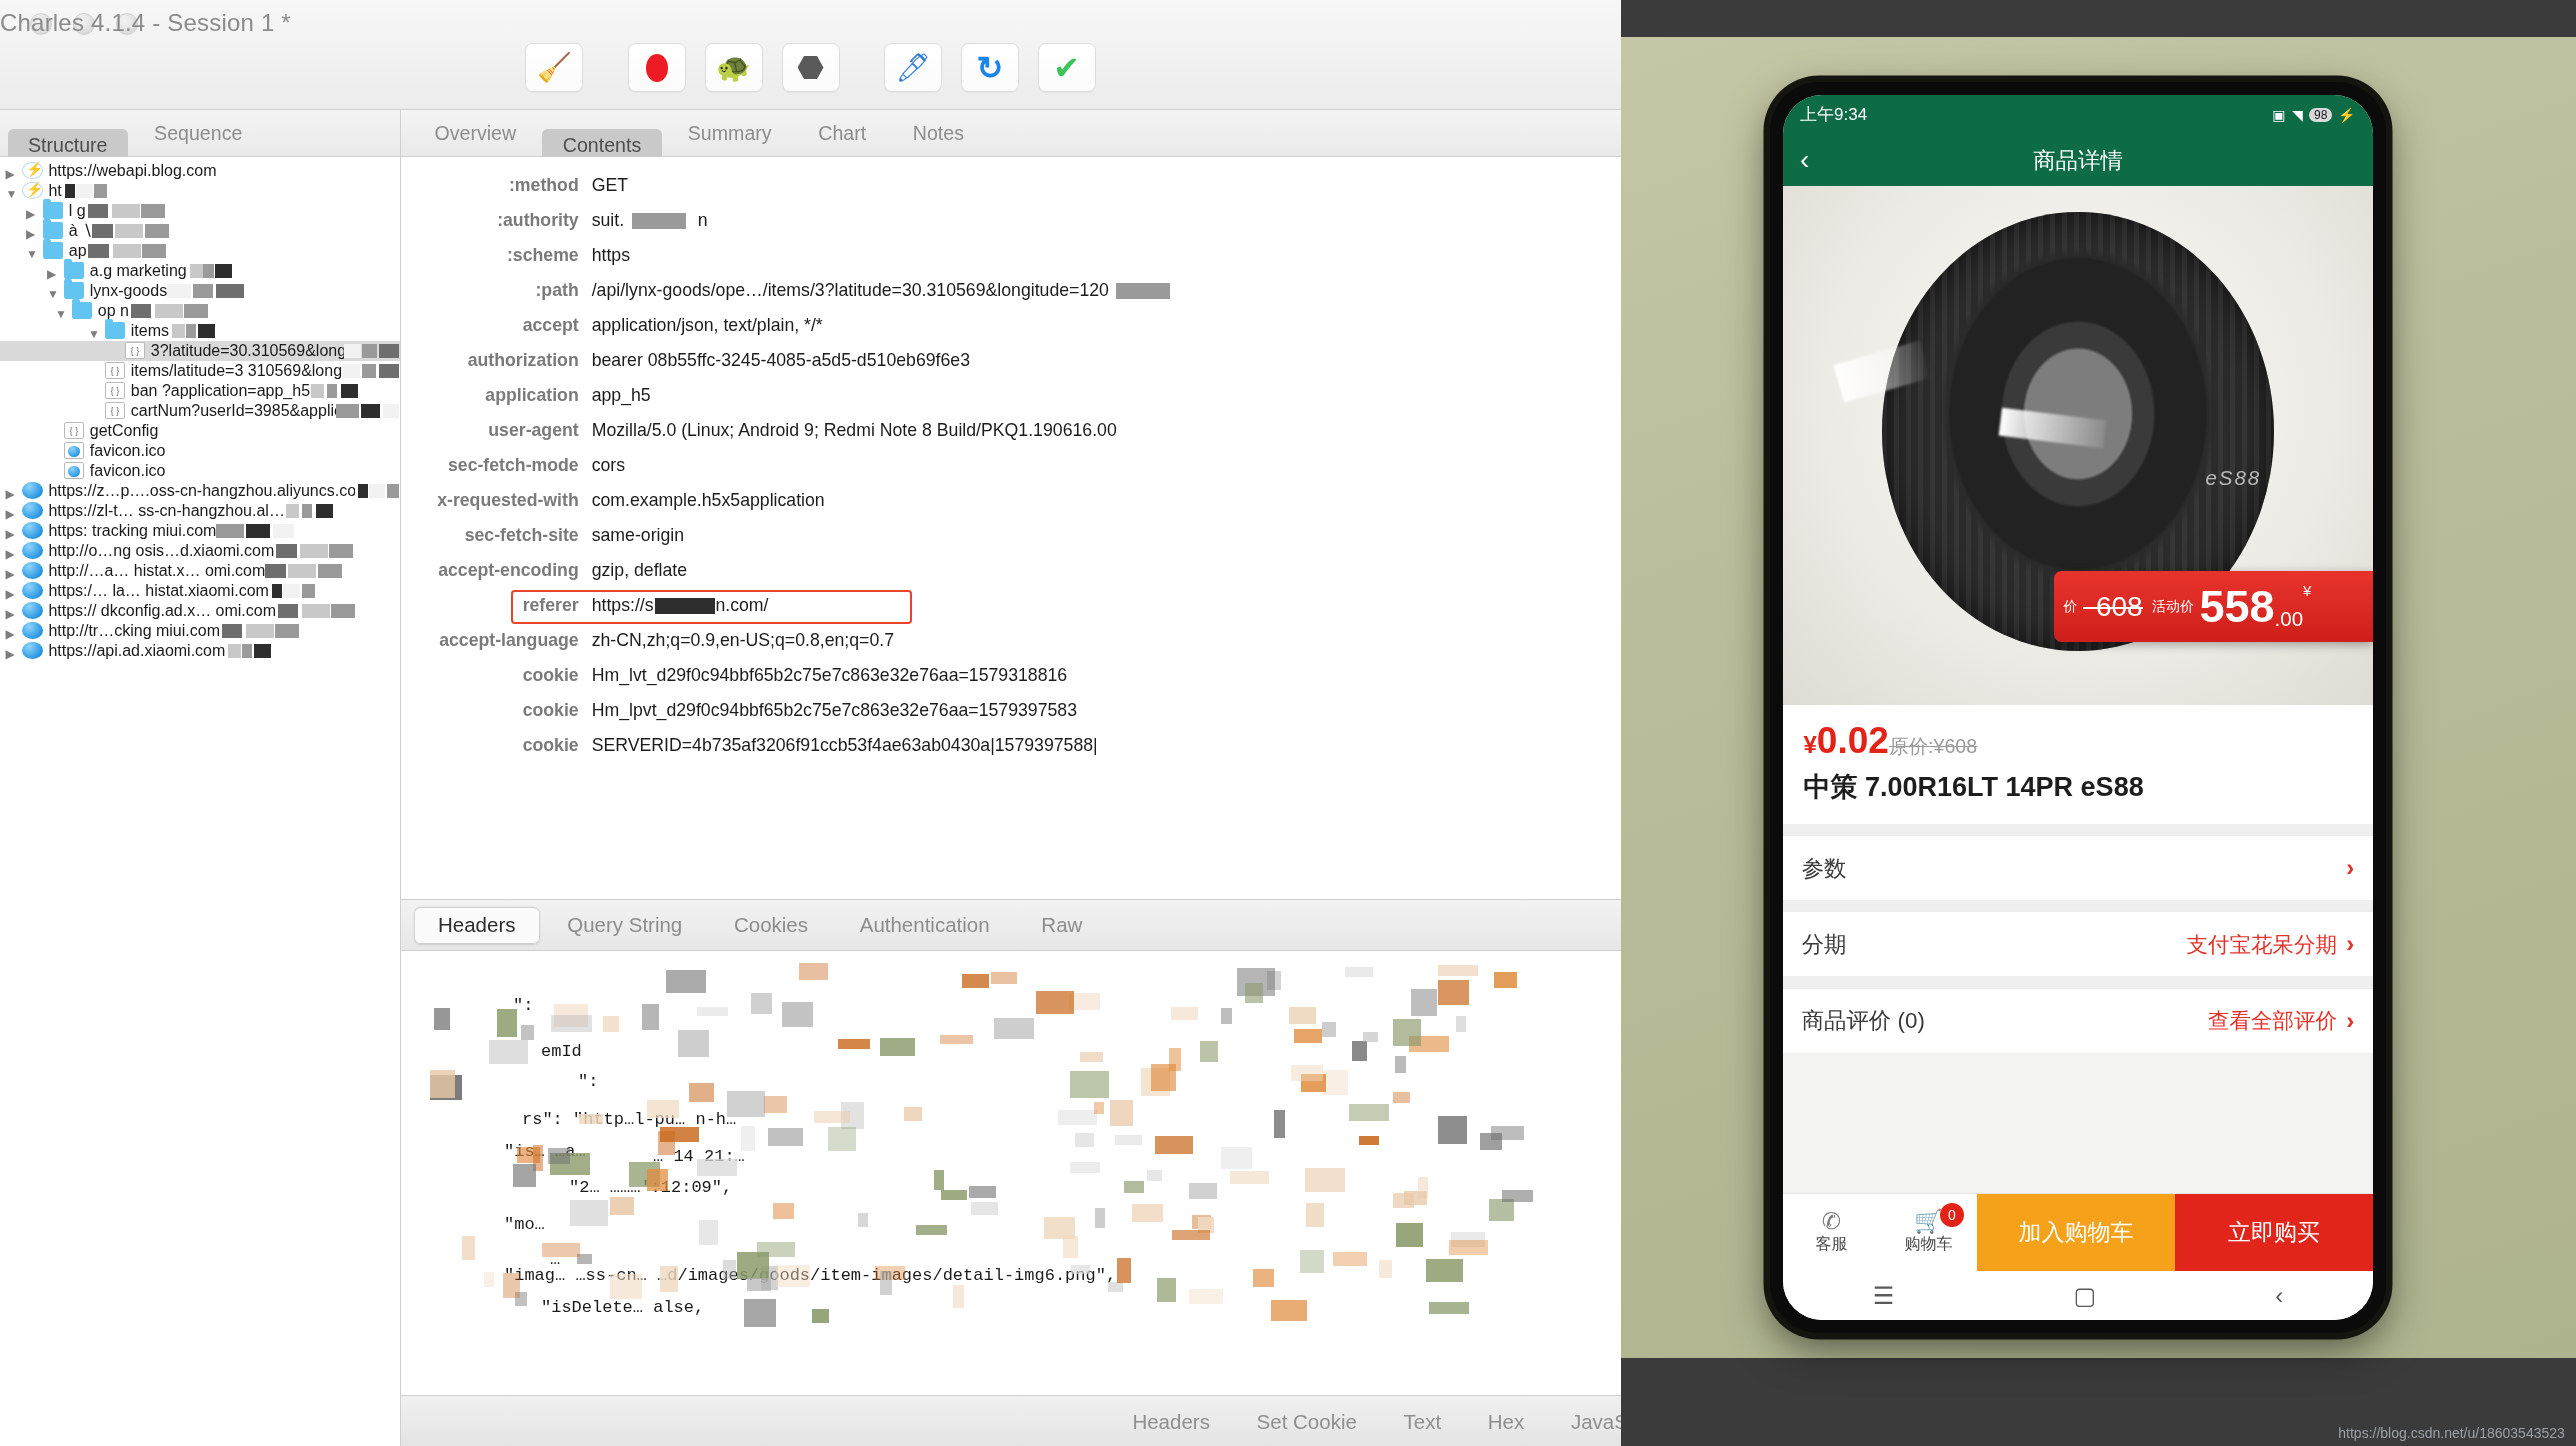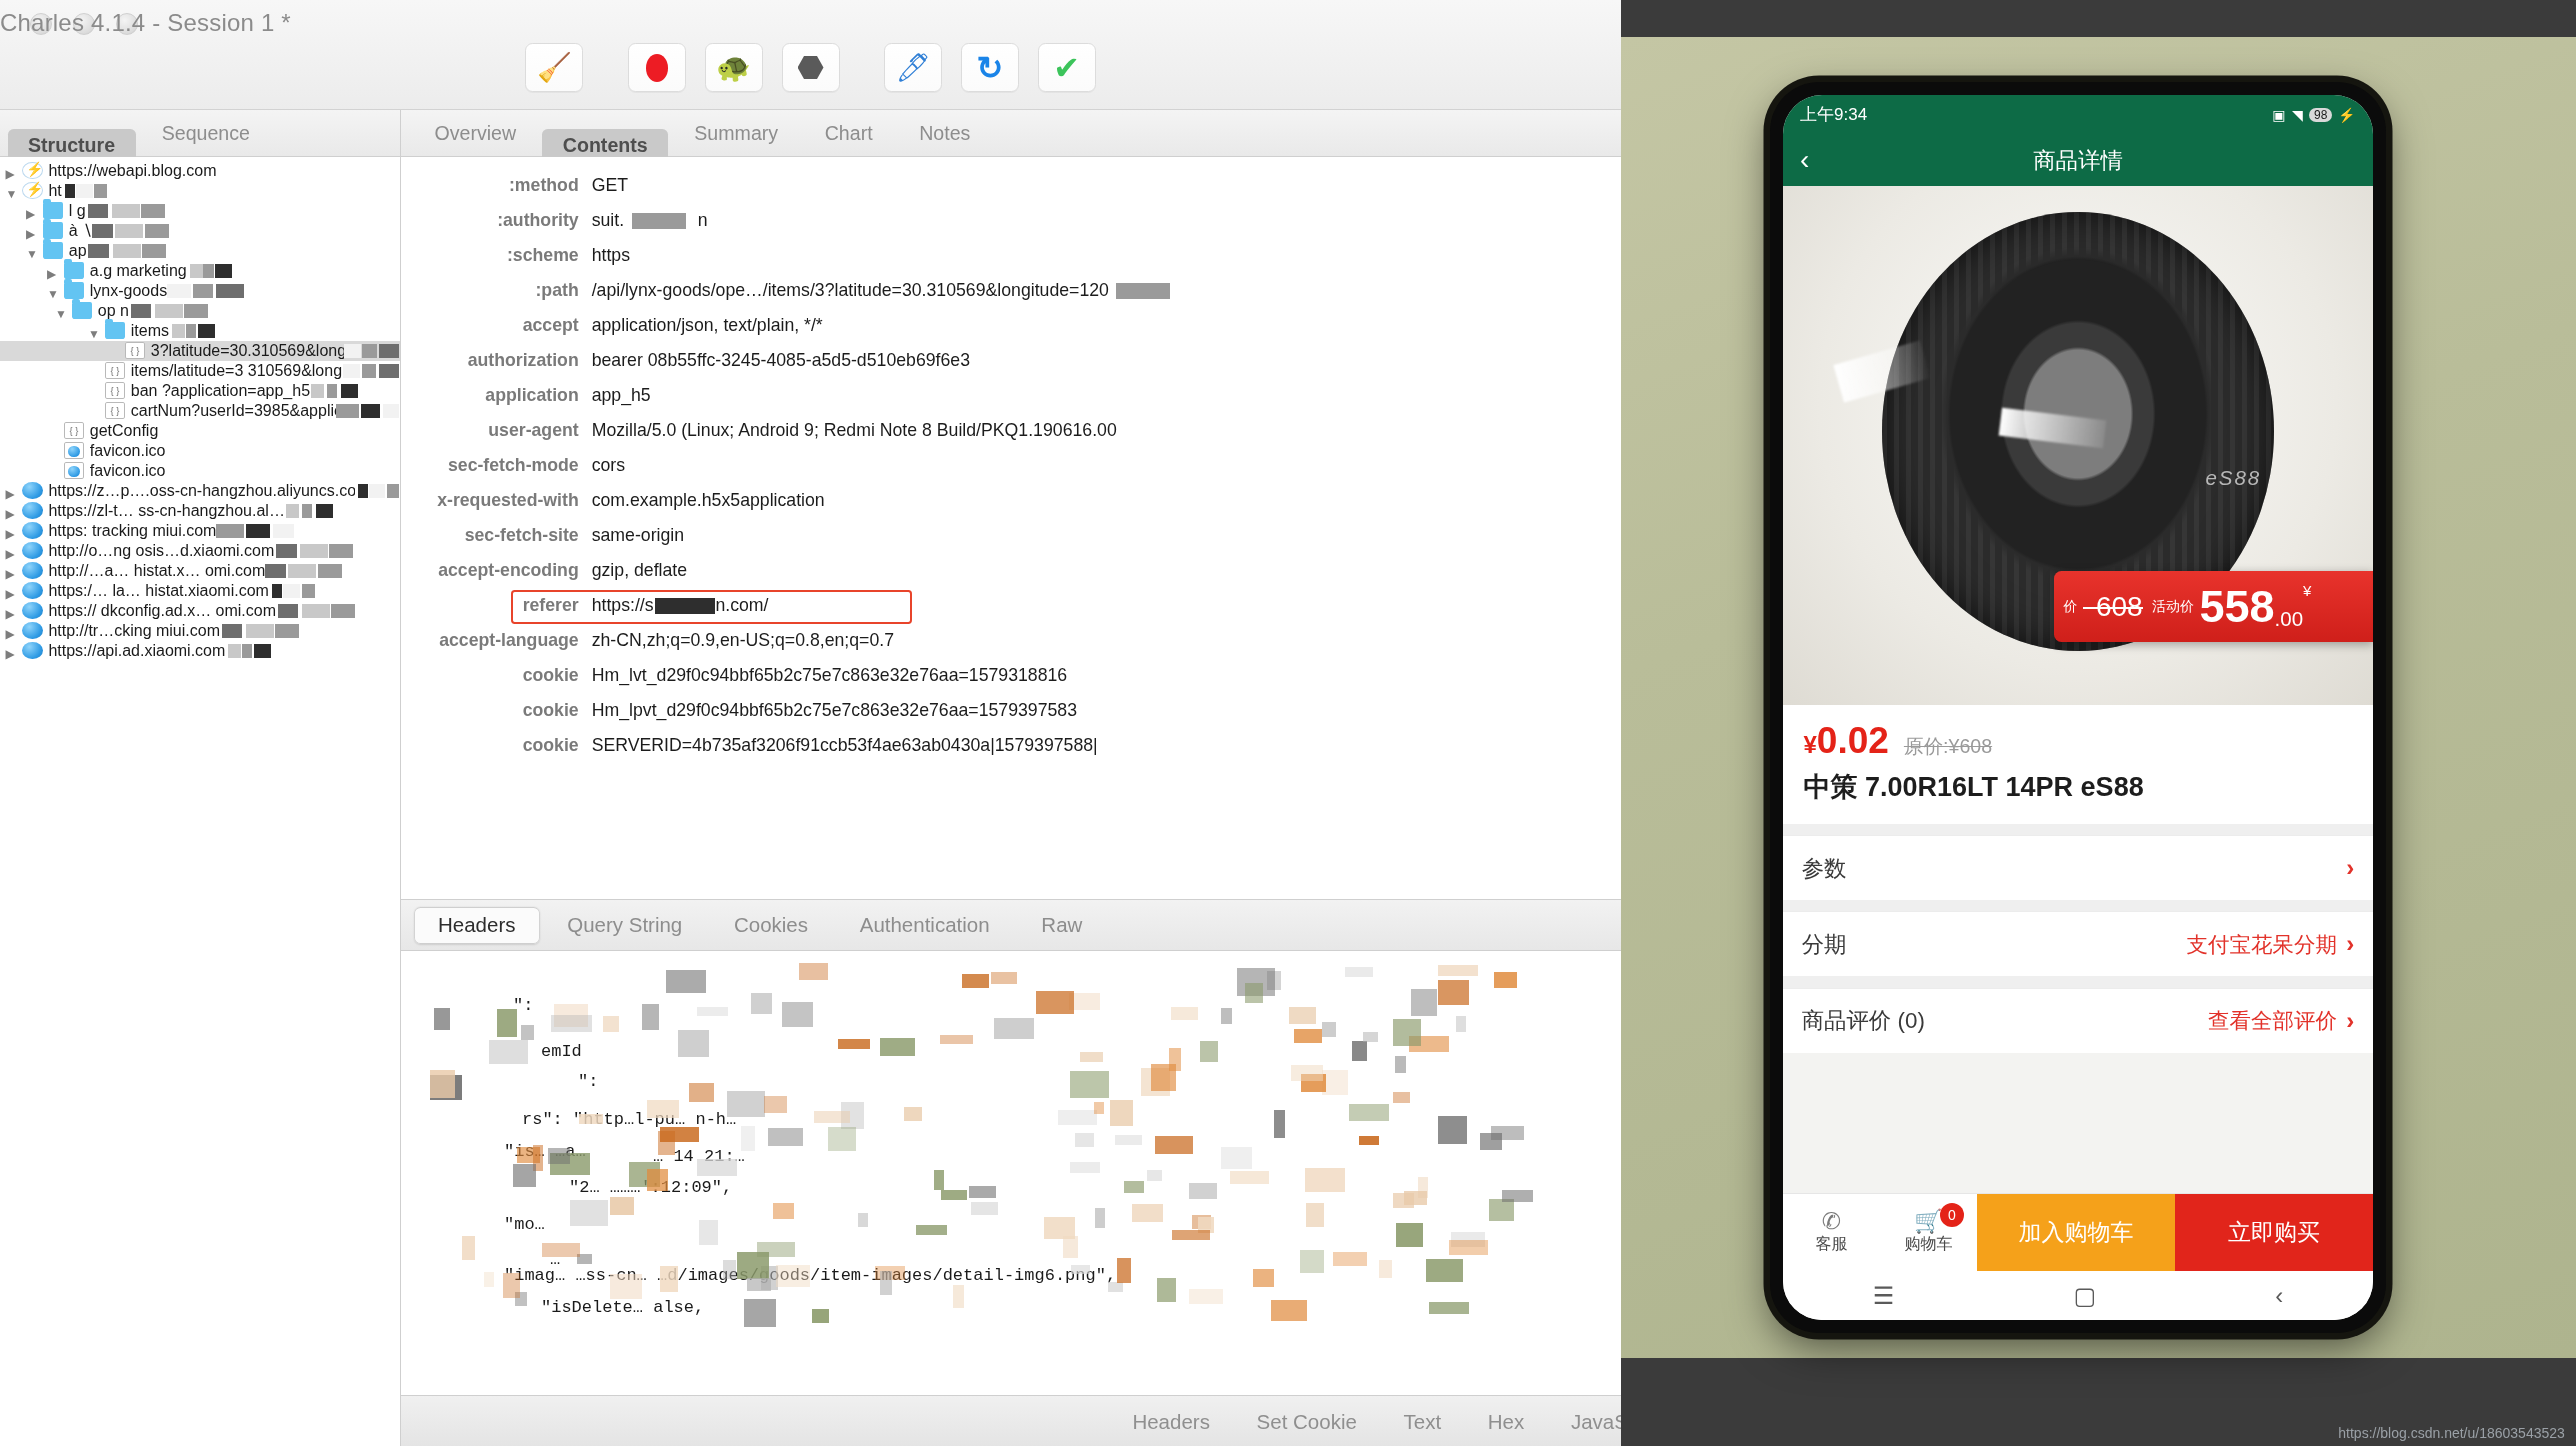--- a/index.html
+++ b/index.html
@@ -56,21 +56,21 @@
     height: 47px; display: flex; align-items: stretch;
     background: linear-gradient(#f4f4f4,#e9e9e9);
     border-bottom: 0.9px solid #cfcfcf; flex: 0 0 auto;
   }
   .tabgroup { display: flex; align-items: center; padding: 0 7.5px; gap: 5.6px; }
   .tabgroup.left { width: 401px; border-right: 0.9px solid #cfcfcf; }
   .tab {
     font-size: 19.6px; color: #8d8d8d; padding: 4.7px 20.5px; border-radius: 5.6px;
     white-space: nowrap;
   }
-  .tab.sel { background: #c9c9c9; color: #4e4e4e; font-weight: 700; margin-top: 25px; }
+  .tab.sel { background: #c9c9c9; color: #4e4e4e; font-weight: 400; margin-top: 25px; }
 
   
   .body { flex: 1 1 auto; display: flex; min-height: 0; }
 
   
   .tree {
     width: 401px; flex: 0 0 401px; background: #ffffff;
     border-right: 0.9px solid #cfcfcf; overflow: hidden; padding-top: 3.7px;
     position: relative;
   }
@@ -196,21 +196,21 @@
     display: flex; align-items: center; color: #fff;
     border-radius: 7.5px 0 0 7.5px;
     box-shadow: 0 2.8px 9.3px rgba(0,0,0,.3);
   }
   .tag-old { font-size: 28px; padding-left: 13px; position: relative; }
   .tag-old .strike { position: absolute; left: 0; right: 0; top: 52%; height: 1.9px; background:#fff; }
   .tag-lbl { font-size: 14px; line-height: 1.05; margin: 0 5.6px 0 9.3px; text-align: center; }
   .tag-new { font-size: 45px; font-weight: bold; }
   .tag-cents { font-size: 20.5px; align-self: flex-end; padding-bottom: 11.2px; }
   .tag-yen { font-size: 15px; align-self: flex-start; padding-top: 11.2px; }
-  .pricerow { padding: 15px 20.5px 3.7px; display: flex; align-items: baseline; gap: 15px; background:#fff; }
+  .pricerow { padding: 15px 20.5px 3.7px; display: flex; align-items: baseline; background:#fff; }
   .pnow { color: #e42318; font-size: 37px; font-weight: bold; }
   .pnow .yen { font-size: 24px; }
   .pold { color: #9a9a9a; font-size: 19.6px; text-decoration: line-through; }
   .ptitle { padding: 3.7px 20.5px 18.7px; font-size: 27px; color: #1d1d1d; font-weight: 600; background:#fff; }
   .rowitem { height: 65px; display: flex; align-items: center; justify-content: space-between;
              padding: 0 18.7px; background: #fff; border-top: 0.9px solid #ececec;
              font-size: 22.4px; color: #3a3a3a; }
   .rowitem .right { display: flex; align-items: center; gap: 9.3px; color: #e2322a; font-size: 21.5px; }
   .chev { color: #e2322a; font-size: 24px; font-weight: bold; }
   .rowgap { height: 11.2px; background: #efefef; }

